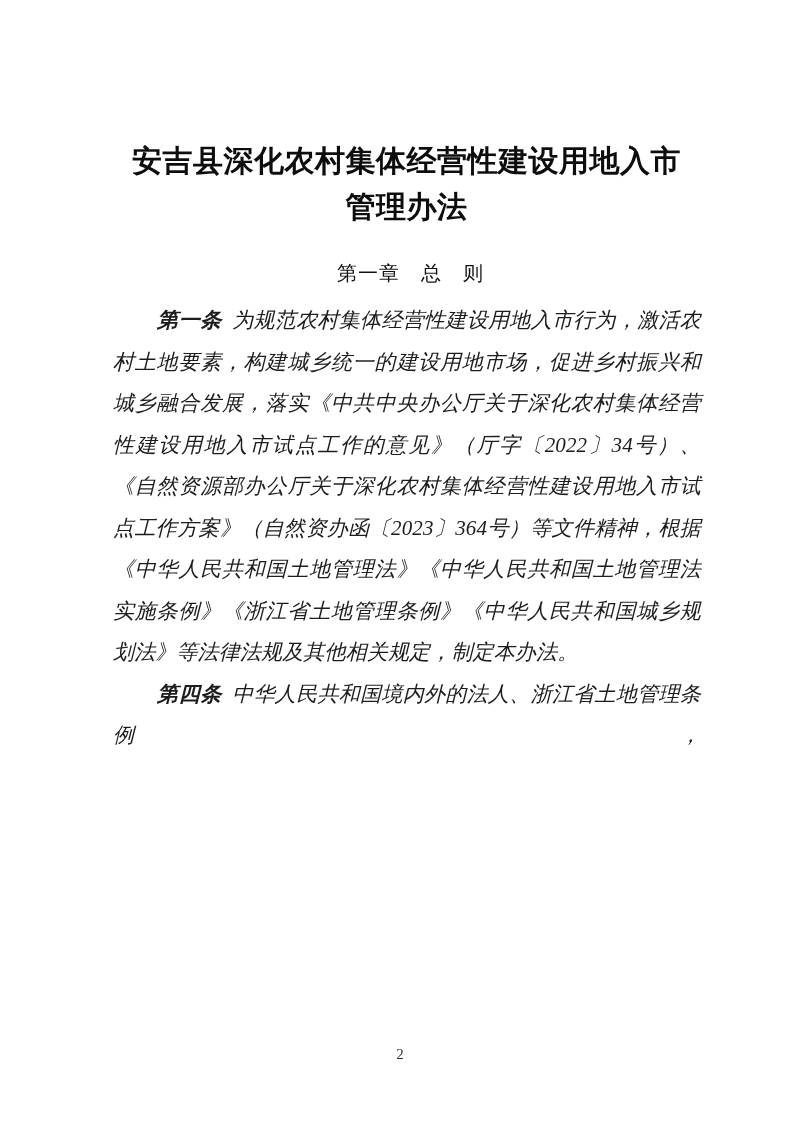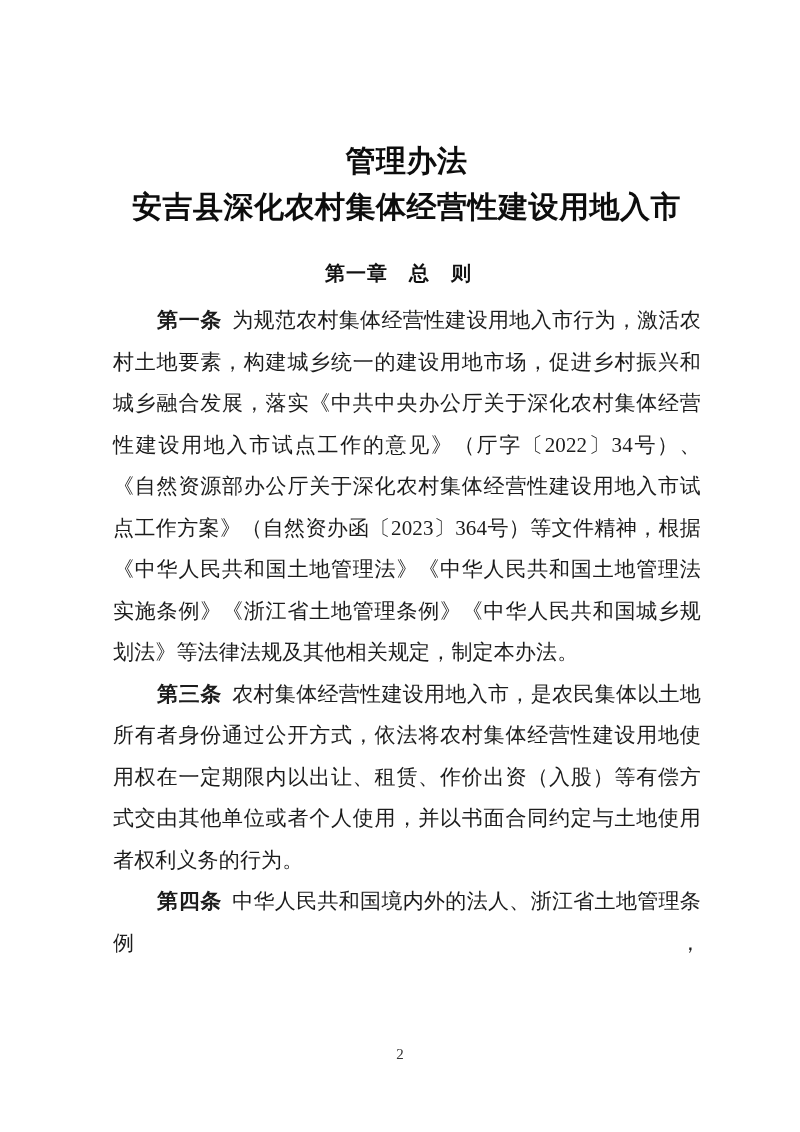--- a/index.html
+++ b/index.html
@@ -36,38 +36,39 @@
     line-height: 46px;
     letter-spacing: 0.5px;
     color: #0d0d0d;
   }
   .doc-title .tline { display: block; white-space: nowrap; }
   .doc-title .tline.l2 { }
 
   
   .chapter-heading {
     position: absolute;
-    left: 105px;
+    left: 117px;
     top: 258px;
     width: 587px;
     text-align: center;
     font-family: "Liberation Sans", "DejaVu Sans", sans-serif;
-    font-weight: 700;
+    font-weight: 400;
     font-size: 20px;
     line-height: 30px;
     letter-spacing: 1px;
     color: #111111;
   }
 
   
   .body-block {
     position: absolute;
     left: 113px;
     top: 300px;
     width: 588px;
+    font-style: italic;
   }
   .para {
     font-family: "Liberation Serif", "DejaVu Serif", serif;
     font-size: 21px;
     line-height: 41.5px;
     text-align: justify;
     text-justify: inter-character;
     text-align-last: left;
     text-indent: 44px;
     margin: 0;
@@ -98,32 +99,31 @@
     font-size: 15px;
     color: #333333;
   }
 </style>
 </head>
 <body>
 
 <div class="page">
 
   <div class="doc-title">
+    <span class="tline l1">安吉县深化农村集体经营性建设用地入市</span>
     <span class="tline l2">管理办法</span>
-    <span class="tline l1">安吉县深化农村集体经营性建设用地入市</span>
   </div>
 
   <div class="chapter-heading">第一章　总　则</div>
 
   <div class="body-block">
 
     <p class="para"><span class="art-no">第一条</span><span class="gap"></span><span>为规范农村集体经营性建设用地入市行为，激活农村土地要素，构建城乡统一的建设用地市场，促进乡村振兴和城乡融合发展，落实《中共中央办公厅关于深化农村集体经营性建设用地入市试点工作的意见》（厅字〔2022〕34号）、《自然资源部办公厅关于深化农村集体经营性建设用地入市试点工作方案》（自然资办函〔2023〕364号）等文件精神，根据《中华人民共和国土地管理法》《中华人民共和国土地管理法实施条例》《浙江省土地管理条例》《中华人民共和国城乡规划法》等法律法规及其他相关规定，制定本办法。</span></p>
 
 
-    <p class="para"><span class="art-no">第三条</span><span class="gap"></span><span>农村集体经营性建设用地入市，是农民集体以土地所有者身份通过公开方式，依法将农村集体经营性建设用地使用权在一定期限内以出让、租赁、作价出资（入股）等有偿方式交由其他单位或者个人使用，并以书面合同约定与土地使用者权利义务的行为。</span></p>
 
     <p class="para last-line-cut"><span class="art-no">第四条</span><span class="gap"></span><span>中华人民共和国境内外的法人、浙江省土地管理条例，</span></p>
 
   </div>
 
   <div class="page-number">2</div>
 
 </div>
 
 </body></html>

